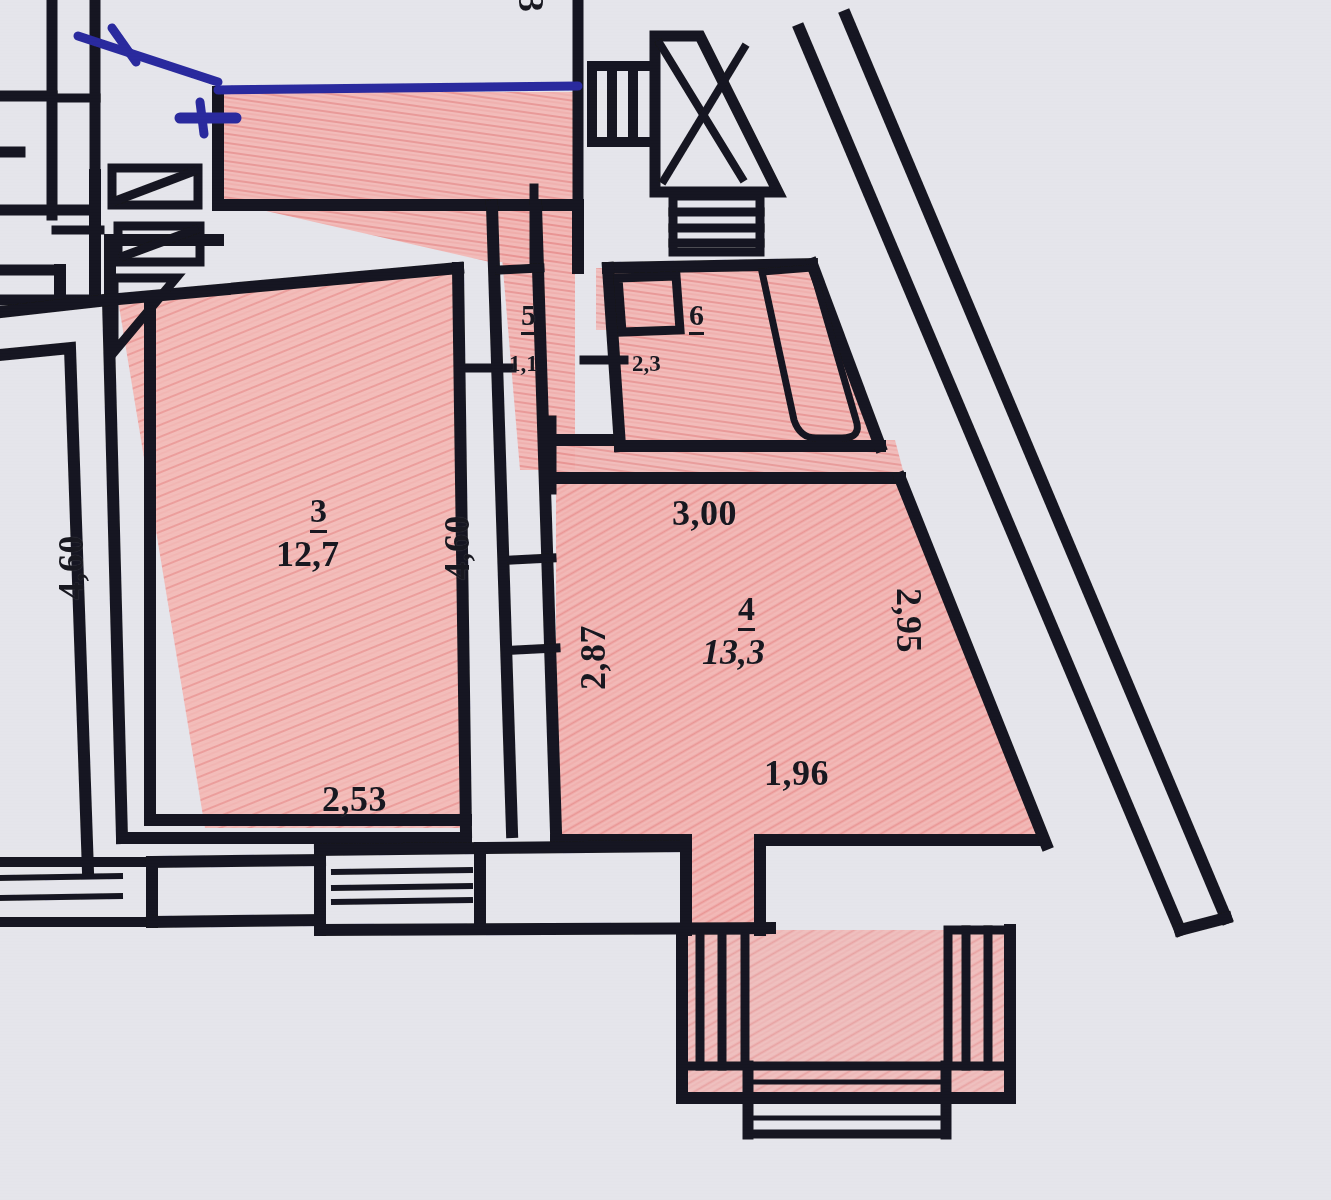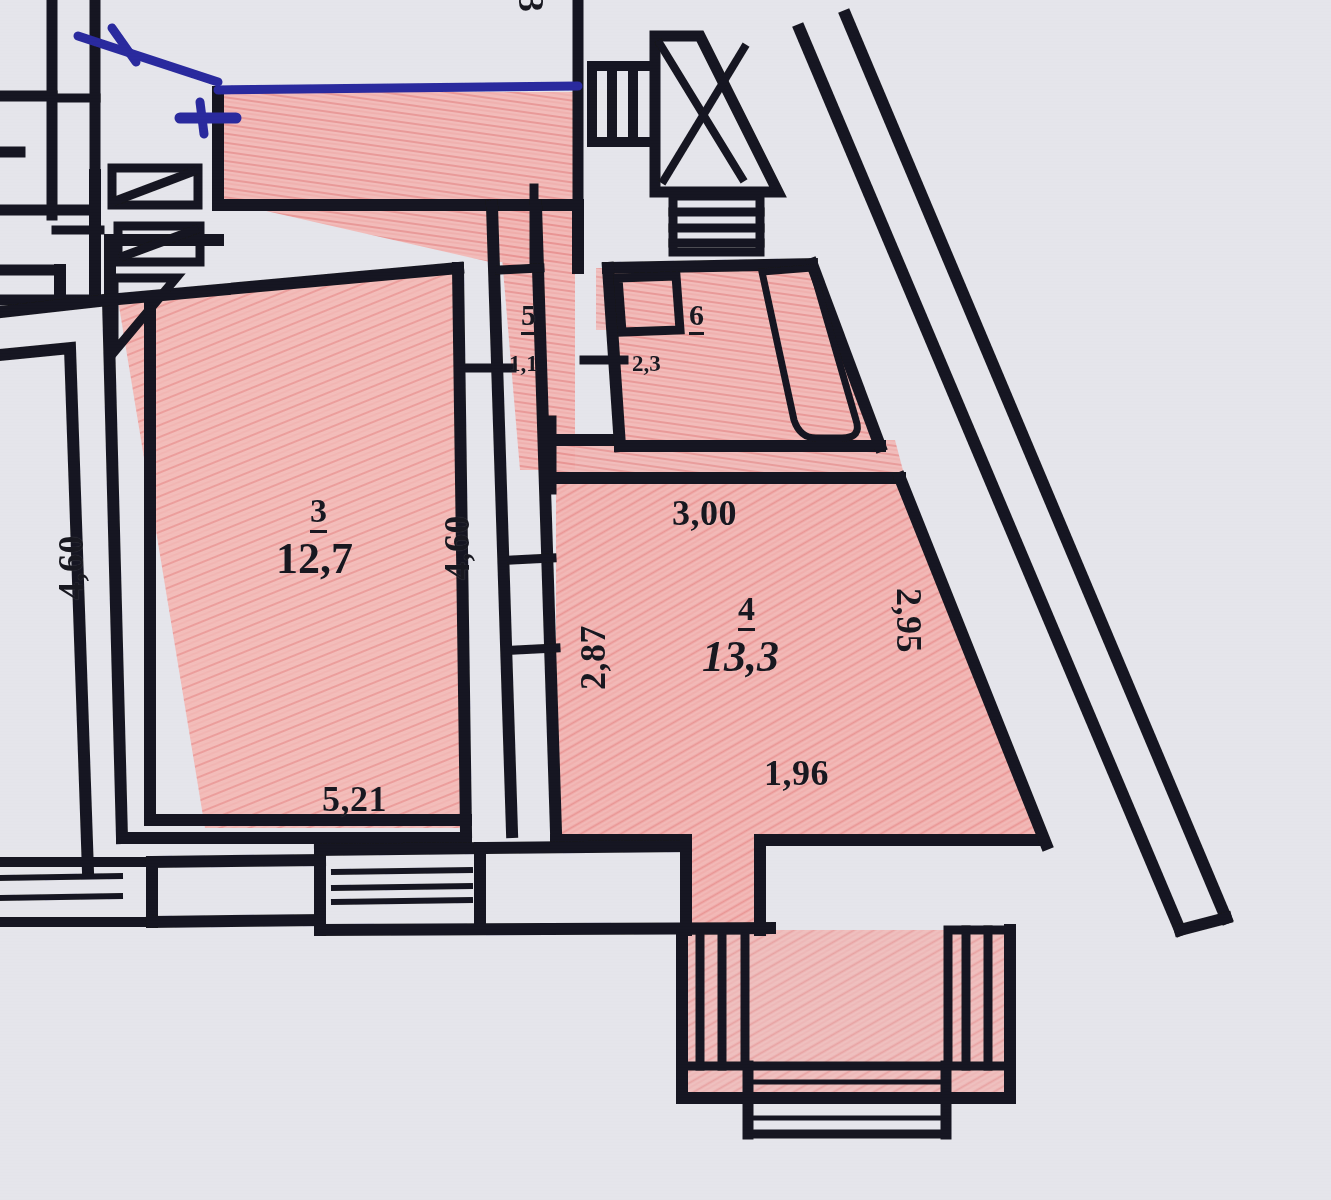--- a/index.html
+++ b/index.html
@@ -19,21 +19,21 @@
     white-space:nowrap;
     text-shadow:0 0 1px rgba(255,255,255,.25);
     user-select:none;
   }
   .room-num{
     font-size:34px;
     border-bottom:3px solid #181820;
     padding-bottom:1px;
     line-height:1.02;
   }
-  .room-area{font-size:44px;line-height:1.05;}
+  .room-area{font-size:36px;line-height:1.05;}
   .room-num-sm{
     font-size:30px;
     border-bottom:3px solid #181820;
     padding-bottom:1px;
     line-height:1.02;
   }
   .room-area-sm{font-size:23px;line-height:1.05;}
   .dim{font-size:36px;letter-spacing:.5px;}
   .rot90{transform:rotate(-90deg);transform-origin:left top;}
   .rot90b{transform:rotate(90deg);transform-origin:left top;}
@@ -327,21 +327,21 @@
   <div class="lbl room-area-sm" style="left:632px;top:352px;">2,3</div>
 
   <div class="lbl dim rot90" style="left:50px;top:600px;">4,60</div>
 
   <div class="lbl dim rot90" style="left:436px;top:580px;">4,60</div>
 
   <div class="lbl dim rot90" style="left:572px;top:690px;">2,87</div>
 
   <div class="lbl dim rot90b" style="left:930px;top:588px;">2,95</div>
 
-  <div class="lbl dim" style="left:322px;top:778px;">5,21</div>
+  <div class="lbl dim" style="left:322px;top:778px;">2,53</div>
 
   <div class="lbl dim" style="left:672px;top:492px;">3,00</div>
 
   <div class="lbl dim" style="left:764px;top:752px;">1,96</div>
 
   <div class="lbl dim rot90b" style="left:552px;top:-6px;">3</div>
 
 </div>
 
 </body></html>

